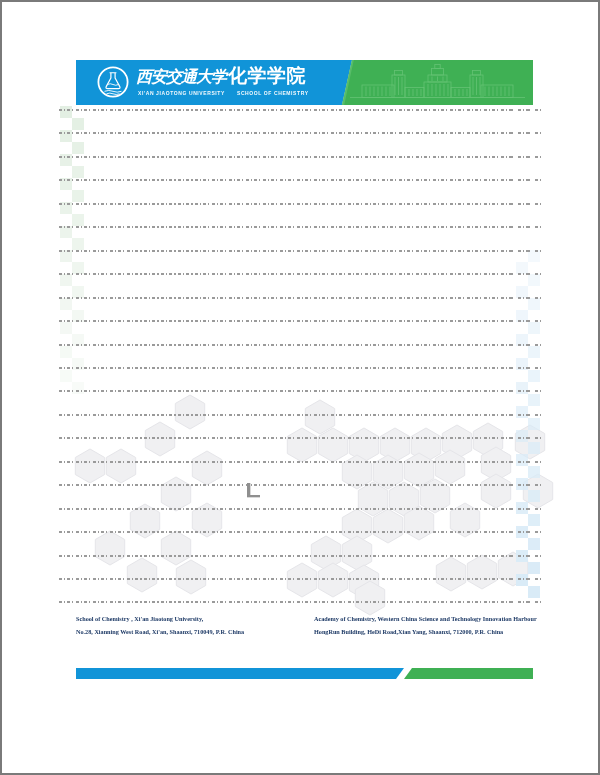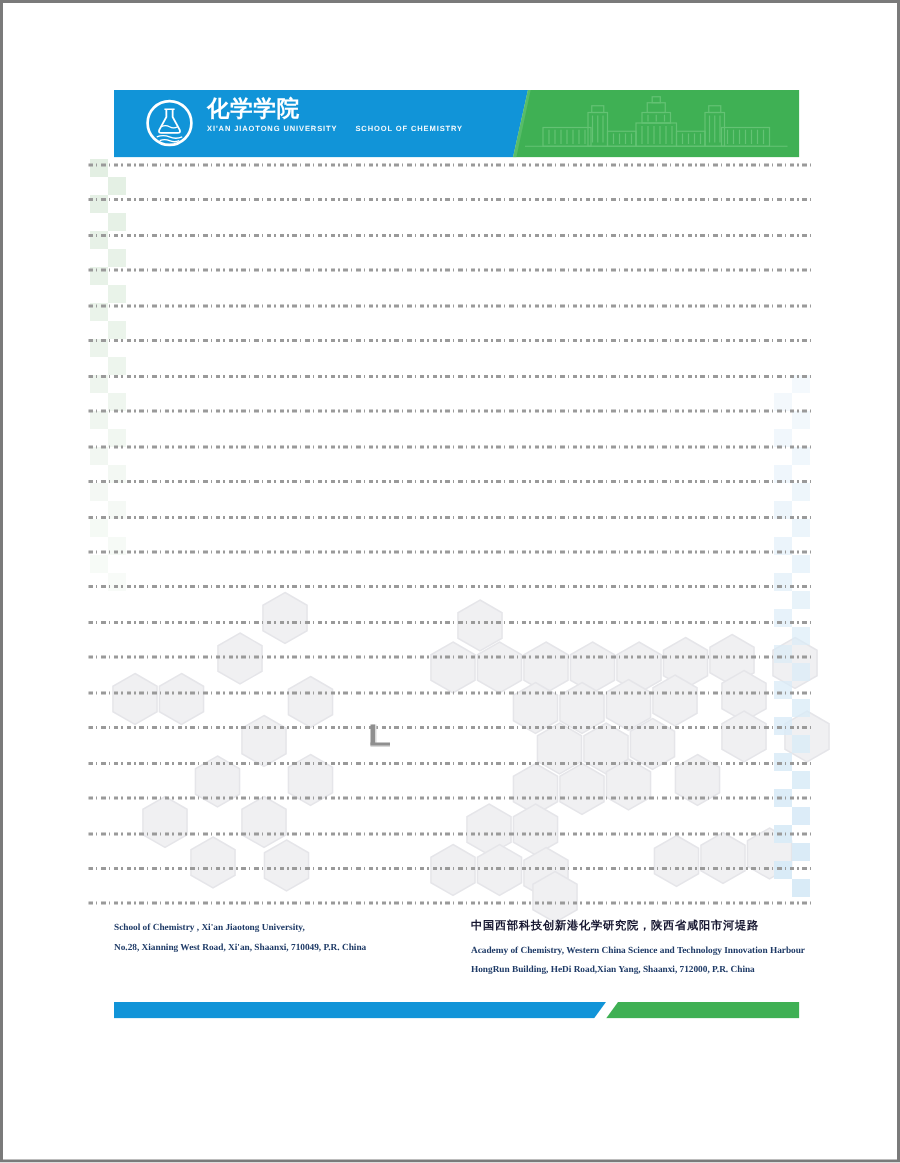--- a/index.html
+++ b/index.html
@@ -35,21 +35,21 @@
   }
   .building-svg{position:absolute;left:0;top:0;width:191px;height:45px;opacity:.6;}
   .logo{position:absolute;left:20px;top:5px;width:34px;height:34px;}
   .title-block{position:absolute;left:60px;top:3px;color:#fff;white-space:nowrap;}
   .title-line{display:flex;align-items:baseline;}
   .title-script{
     font-family:"DejaVu Serif",serif;font-style:italic;font-weight:700;
     font-size:16px;letter-spacing:-1px;
   }
   .title-bold{
-    font-family:Liberation Serif, serif;font-weight:700;font-size:15px;
+    font-family:Liberation Serif, serif;font-weight:700;font-size:19px;
     letter-spacing:0.5px;margin-left:2px;
   }
   .subtitle-line{
     display:flex;gap:12px;margin-top:1px;margin-left:2px;
     font-size:5px;font-weight:700;letter-spacing:.6px;opacity:.95;
   }
   
   .elbow-cursor{position:absolute;left:245px;top:481px;width:13px;height:14px;z-index:6;}
   .elbow-cursor .v{position:absolute;left:0;top:0;width:2.5px;height:14px;background:#8f8f8f;box-shadow:1px 0 0 #d9d9d9;}
   .elbow-cursor .h{position:absolute;left:0;bottom:0;width:13px;height:2.5px;background:#8f8f8f;box-shadow:0 1px 0 #d9d9d9;}
@@ -211,20 +211,21 @@
       <svg class="logo" viewBox="-17 -17 34 34" fill="none" stroke="#ffffff">
         <circle cx="0" cy="0" r="14.6" stroke-width="1.8"></circle>
         <path d="M -3.4 -9.2 H 3.4" stroke-width="1.1"></path>
         <path d="M -2.1 -9 V -4 L -6.8 4.6 Q -7.6 6.6 -5.4 6.6 L 5.4 6.6 Q 7.6 6.6 6.8 4.6 L 2.1 -4 V -9" stroke-width="1.2" stroke-linejoin="round"></path>
         <path d="M -5.5 2.5 Q -2.7 1 0 2.5 T 5.5 2.5" stroke-width="0.9"></path>
         <path d="M -8.5 9.3 Q -4.2 7.6 0 9.3 T 8.5 9.3" stroke-width="0.9"></path>
         <path d="M -6.5 11.8 Q -3.2 10.4 0 11.8 T 6.5 11.8" stroke-width="0.9"></path>
       </svg>
       <div class="title-block">
         <div class="title-line">
+          <span class="title-script">西安交通大学</span>
           <span class="title-bold">化学学院</span>
         </div>
         <div class="subtitle-line">
           <span>XI'AN JIAOTONG UNIVERSITY</span>
           <span>SCHOOL OF CHEMISTRY</span>
         </div>
       </div>
     </div>
     <div class="banner-green">
       <div class="edge-sliver"></div>
@@ -265,21 +266,20 @@
     <div class="v"></div>
       <div class="h"></div>
   </div>
 
   <div class="footer">
     <div class="addr-block addr-left">
       <div class="addr-en">School of Chemistry , Xi'an Jiaotong University,</div>
       <div class="addr-en">No.28, Xianning West Road, Xi'an, Shaanxi, 710049, P.R. China</div>
     </div>
     <div class="addr-block addr-right">
-      <div class="addr-cn">中国西部科技创新港化学研究院，陕西省咸阳市河堤路</div>
       <div class="addr-en">Academy of Chemistry,  Western China Science and Technology Innovation Harbour</div>
       <div class="addr-en">HongRun Building, HeDi Road,Xian Yang, Shaanxi, 712000, P.R. China</div>
     </div>
     <div class="footer-bars">
       <div class="bar-blue"></div>
       <div class="bar-green"></div>
     </div>
   </div>
 
 </div>

